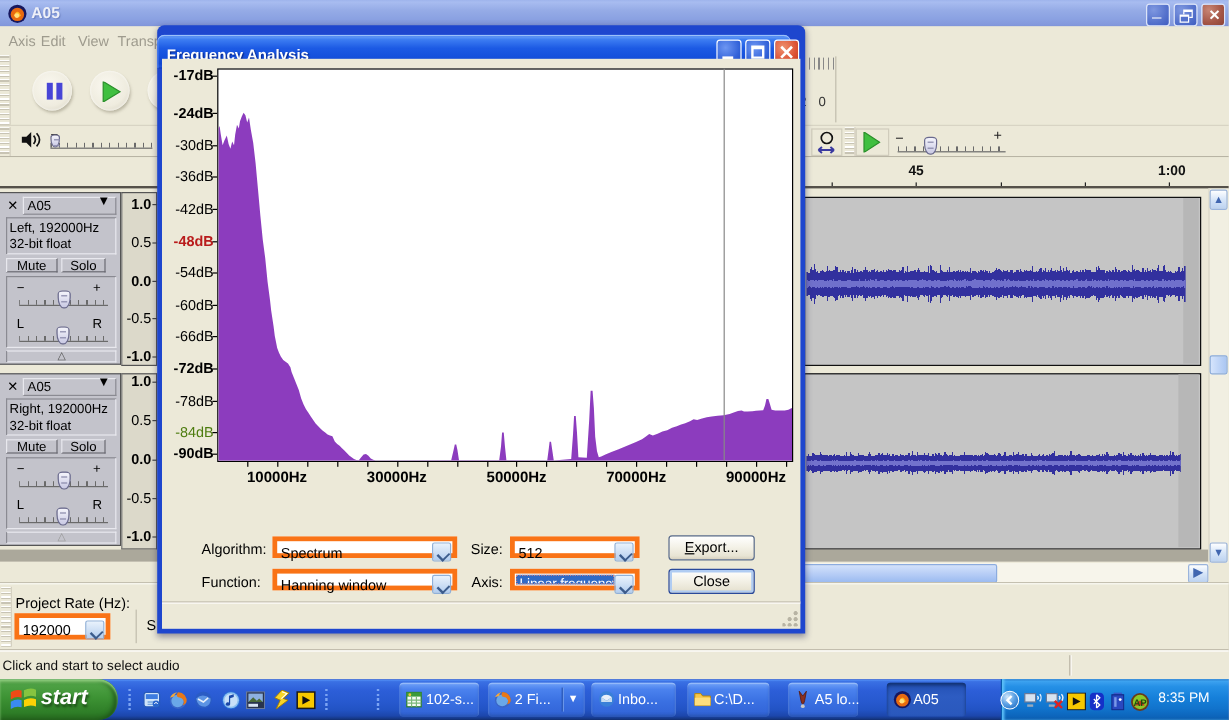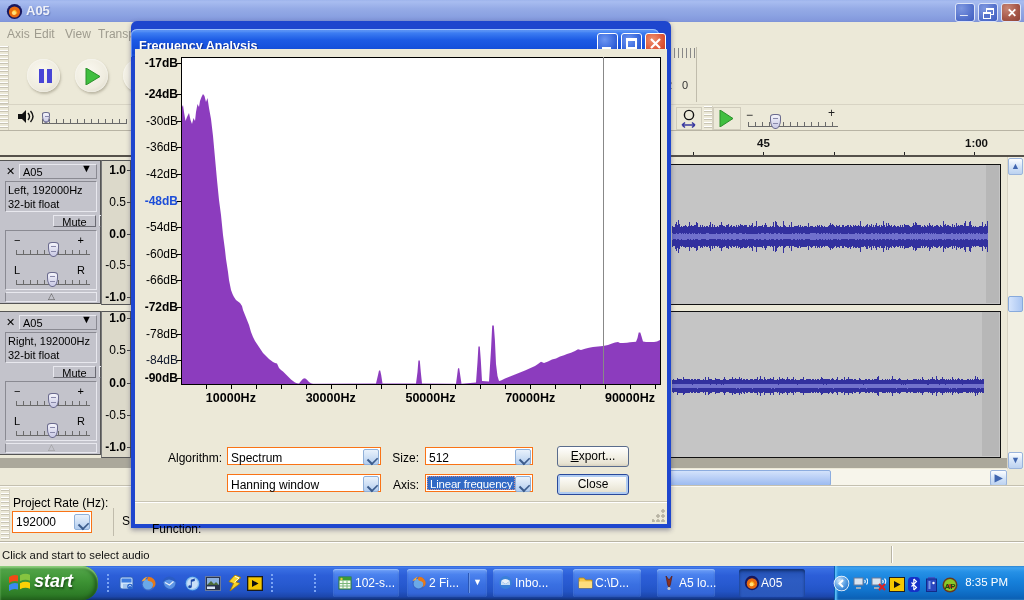--- a/index.html
+++ b/index.html
@@ -30,39 +30,39 @@
 .thumb{position:absolute;width:11px;height:15px;background:linear-gradient(180deg,#f4f4fb,#c9c9e4);border:1px solid #6a6a8e;border-radius:4px 4px 5px 5px / 3px 3px 9px 9px;}
 .thumb:after{content:"";position:absolute;left:2px;top:3px;width:5px;height:4px;border-top:1px solid #8888aa;border-bottom:1px solid #8888aa;}
 
 #timeline{position:absolute;left:0;top:131px;width:1024px;height:26px;background:#ece9d8;border-bottom:2px solid #55514a;}
 #timeline .tick{position:absolute;bottom:0;width:1px;height:3px;background:#222;}
 #timeline .tl{position:absolute;top:6px;font-size:11.5px;font-weight:700;color:#111;}
 
 .tpanel{position:absolute;left:0;width:101px;background:#c3c3cb;border:1px solid #555;border-left:none;}
 .trow{position:absolute;}
 .tbox{position:absolute;border:1px solid #8a8a92;border-bottom-color:#e8e8ee;border-right-color:#e8e8ee;}
-.tbtn{position:absolute;border:1px solid #e8e8ee;border-bottom-color:#6a6a72;border-right-color:#6a6a72;text-align:center;font-size:11px;line-height:12px;margin-left:48px;}
+.tbtn{position:absolute;border:1px solid #e8e8ee;border-bottom-color:#6a6a72;border-right-color:#6a6a72;text-align:center;font-size:11px;line-height:12px;}
 .vrul{position:absolute;left:101px;width:30px;background:#dcd9ca;border:1px solid #555;border-left:1px solid #777;}
 
 .trkbox{position:absolute;left:670px;background:#c5c5c5;border:1.5px solid #111;}
 
 .sbtn{position:absolute;border:1px solid #9ab4dc;border-radius:2px;background:linear-gradient(180deg,#fdfeff,#d6e5f8 50%,#bcd2f0);color:#4066b0;font-weight:700;text-align:center;}
 
 #dlg{position:absolute;left:131px;top:21px;width:540px;height:507px;z-index:50;
  background:#1e46ce;border-radius:6px 6px 0 0;
  box-shadow:0 2px 5px rgba(40,40,80,.45);}
 #dlgtitle{position:absolute;left:0;top:8px;width:528px;height:28px;border-radius:6px 6px 0 0;box-shadow:inset 0 1px 0 #9cc0fa, inset 1px 0 0 #5e8af0, inset -1px 0 0 #5e8af0;
  background:linear-gradient(180deg,#2a63e8 0%,#5e96f5 6%,#3d7df2 14%,#1c5ae4 40%,#1550dc 66%,#1246cf 86%,#1c52d8 94%,#0e3cb8 100%);padding-left:48px;}
 #dlgtitle .dt{position:absolute;left:8px;top:10px;font-size:12.6px;font-weight:700;color:#fff;text-shadow:1px 1px 1px #0a2a8a;}
 .dbtn{position:absolute;top:4px;width:21px;height:21px;border-radius:3px;border:1px solid #fff;}
 .dbtn.min{left:466px;background:radial-gradient(circle at 35% 30%,#6d96f2,#3161d8 65%,#2550c4);}
 .dbtn.max{left:490px;background:radial-gradient(circle at 35% 30%,#6d96f2,#3161d8 65%,#2550c4);}
 .dbtn.cls{left:514px;background:radial-gradient(circle at 35% 30%,#ee9270,#dd5335 60%,#c23a1e);}
 #dlgclient{position:absolute;left:4px;top:28px;width:532px;height:475px;background:#ece9d8;}
-.combo{position:absolute;height:18px;background:#fff;border:1px solid #f97316;font-size:12px;}
+.combo{position:absolute;height:18px;background:#fff;border:4px solid #f97316;font-size:12px;}
 .combo .ct{position:absolute;left:3px;top:2.5px;white-space:nowrap;}
 .combo .ca{position:absolute;right:1px;top:1px;width:16px;height:16px;
  background:linear-gradient(180deg,#e9f2fc,#cfe0f5 50%,#b2cdf0);border:1px solid #90b0d8;border-radius:2px;}
 .combo .ca:after{content:"";position:absolute;left:3.5px;top:4.5px;width:7px;height:7px;border-left:2.4px solid #3c5c8c;border-bottom:2.4px solid #3c5c8c;transform:rotate(-45deg) scale(1,.8);}
 .xpbtn{position:absolute;width:72px;height:21px;border:1px solid #5a6c8c;border-radius:3px;
  background:linear-gradient(180deg,#ffffff,#f4f2e8 45%,#e8e4d4 85%,#d8d2c0);
  font-size:12px;text-align:center;line-height:19px;color:#000;}
 .dlab{position:absolute;font-size:12px;color:#000;white-space:nowrap;}
 
 #taskbar{position:absolute;left:0;top:566px;width:1024px;height:34px;z-index:100;
@@ -288,33 +288,33 @@
 <div style="position:absolute;right:846px;top:57.4px;font-size:12px;font-weight:700;color:#000;line-height:12px;">-17dB</div>
 <div style="position:absolute;left:177px;top:63.4px;width:4px;height:1px;background:#000;"></div>
 <div style="position:absolute;right:846px;top:88.1px;font-size:12px;font-weight:700;color:#000;line-height:12px;">-24dB</div>
 <div style="position:absolute;left:177px;top:94.1px;width:4px;height:1px;background:#000;"></div>
 <div style="position:absolute;right:846px;top:114.7px;font-size:12px;font-weight:400;color:#000;line-height:12px;">-30dB</div>
 <div style="position:absolute;left:177px;top:120.7px;width:4px;height:1px;background:#000;"></div>
 <div style="position:absolute;right:846px;top:141.3px;font-size:12px;font-weight:400;color:#000;line-height:12px;">-36dB</div>
 <div style="position:absolute;left:177px;top:147.3px;width:4px;height:1px;background:#000;"></div>
 <div style="position:absolute;right:846px;top:167.9px;font-size:12px;font-weight:400;color:#000;line-height:12px;">-42dB</div>
 <div style="position:absolute;left:177px;top:173.9px;width:4px;height:1px;background:#000;"></div>
-<div style="position:absolute;right:846px;top:194.5px;font-size:12px;font-weight:700;color:#1d4ed8;line-height:12px;">-48dB</div>
+<div style="position:absolute;right:846px;top:194.5px;font-size:12px;font-weight:700;color:#b91c1c;line-height:12px;">-48dB</div>
 <div style="position:absolute;left:177px;top:200.5px;width:4px;height:1px;background:#000;"></div>
 <div style="position:absolute;right:846px;top:221.1px;font-size:12px;font-weight:400;color:#000;line-height:12px;">-54dB</div>
 <div style="position:absolute;left:177px;top:227.1px;width:4px;height:1px;background:#000;"></div>
 <div style="position:absolute;right:846px;top:247.7px;font-size:12px;font-weight:400;color:#000;line-height:12px;">-60dB</div>
 <div style="position:absolute;left:177px;top:253.7px;width:4px;height:1px;background:#000;"></div>
 <div style="position:absolute;right:846px;top:274.3px;font-size:12px;font-weight:400;color:#000;line-height:12px;">-66dB</div>
 <div style="position:absolute;left:177px;top:280.3px;width:4px;height:1px;background:#000;"></div>
 <div style="position:absolute;right:846px;top:300.9px;font-size:12px;font-weight:700;color:#000;line-height:12px;">-72dB</div>
 <div style="position:absolute;left:177px;top:306.9px;width:4px;height:1px;background:#000;"></div>
 <div style="position:absolute;right:846px;top:327.5px;font-size:12px;font-weight:400;color:#000;line-height:12px;">-78dB</div>
 <div style="position:absolute;left:177px;top:333.5px;width:4px;height:1px;background:#000;"></div>
-<div style="position:absolute;right:846px;top:354.1px;font-size:12px;font-weight:400;color:#0f172a;line-height:12px;">-84dB</div>
+<div style="position:absolute;right:846px;top:354.1px;font-size:12px;font-weight:400;color:#4d7c0f;line-height:12px;">-84dB</div>
 <div style="position:absolute;left:177px;top:360.1px;width:4px;height:1px;background:#000;"></div>
 <div style="position:absolute;right:846px;top:371.5px;font-size:12px;font-weight:700;color:#000;line-height:12px;">-90dB</div>
 <div style="position:absolute;left:177px;top:377.5px;width:4px;height:1px;background:#000;"></div>
 
  <div class="abs" style="left:181px;top:57px;width:479.5px;height:328px;border:1px solid #000;background:#fff;"></div>
  <svg class="abs" style="left:182px;top:57px;" width="478" height="327" viewBox="0 0 478 327">
    <path d="M0,327.0 L0.0,50.0 L0.0,50.0 L1.0,48.0 L2.0,55.0 L3.5,64.0 L5.0,60.0 L7.0,56.0 L8.5,63.0 L10.0,67.0 L11.5,61.0 L13.0,64.0 L14.0,55.0 L15.5,47.0 L17.0,50.0 L18.0,44.0 L19.5,40.0 L21.0,37.0 L22.5,39.0 L24.0,45.0 L25.5,41.0 L27.0,51.0 L29.0,62.0 L31.0,79.0 L33.0,101.0 L35.0,123.0 L37.0,143.0 L39.0,158.0 L41.0,178.0 L43.0,193.0 L44.0,202.0 L46.0,215.0 L47.0,223.0 L49.0,233.0 L50.5,237.0 L52.0,240.0 L54.0,243.0 L56.0,244.5 L58.0,246.0 L60.0,249.0 L61.0,253.0 L63.0,258.0 L65.0,263.0 L67.0,268.0 L69.0,275.0 L71.0,280.0 L73.0,284.0 L75.0,287.0 L77.0,290.0 L79.0,293.0 L81.0,296.0 L83.0,298.0 L85.0,300.0 L87.0,302.0 L89.0,303.5 L91.0,305.0 L93.0,306.0 L95.0,306.5 L97.0,311.0 L99.0,313.0 L101.0,314.5 L103.0,316.5 L105.0,318.5 L107.0,320.5 L109.0,322.5 L111.0,324.0 L113.0,325.5 L115.0,326.3 L117.0,326.5 L119.0,324.0 L121.0,321.8 L123.0,321.3 L125.0,322.8 L127.0,325.0 L129.0,326.2 L131.0,326.7 L194.0,326.5 L196.0,318.0 L197.0,313.5 L198.2,313.5 L199.2,318.0 L200.5,326.5 L234.0,326.5 L235.5,315.0 L236.4,303.5 L237.8,303.5 L238.8,315.0 L240.0,326.5 L274.0,326.8 L275.3,317.0 L276.0,311.2 L277.2,311.2 L278.2,318.0 L279.5,326.8 L294.0,325.5 L295.5,305.0 L296.4,289.6 L297.8,289.6 L298.8,303.0 L300.0,324.0 L307.0,324.5 L309.0,293.0 L310.2,268.6 L311.8,268.6 L312.9,283.0 L314.0,307.0 L315.5,319.0 L317.0,324.0 L319.0,323.5 L323.0,321.5 L328.0,319.5 L333.0,317.5 L338.0,315.5 L343.0,313.5 L348.0,311.3 L353.0,309.0 L356.0,307.0 L359.0,304.7 L362.0,306.0 L366.0,304.5 L370.0,302.5 L374.0,301.5 L378.0,299.5 L382.0,298.2 L385.0,297.0 L389.0,295.8 L393.0,294.0 L396.0,292.3 L399.0,293.0 L403.0,291.8 L407.0,290.8 L411.0,290.0 L416.0,289.5 L421.0,289.0 L426.0,288.0 L430.0,286.5 L433.0,285.5 L436.0,285.0 L438.0,286.0 L441.0,286.0 L445.0,285.7 L448.0,285.3 L451.0,285.0 L454.0,284.8 L455.5,281.0 L456.7,275.5 L458.3,275.5 L459.4,279.0 L461.0,284.5 L464.0,285.0 L468.0,285.0 L472.0,285.0 L475.0,284.5 L477.0,283.5 L478.0,283.0 L478.0,327.0 Z" fill="#8c3cbe"></path>
    <line x1="421.5" y1="0" x2="421.5" y2="327" stroke="#888" stroke-width="1"></line>
  </svg>
 <div style="position:absolute;left:205.9px;top:385px;width:1px;height:4px;background:#000;"></div>
@@ -347,21 +347,21 @@
  <div class="combo" style="left:227px;top:447px;width:154px;">
       <span class="ct">Spectrum</span>
       <span class="ca"></span>
     </div>
  <div class="dlab" style="left:389px;top:451px;width:30px;text-align:right;">Size:</div>
  <div class="combo" style="left:425px;top:447px;width:108px;">
       <span class="ct">512</span>
       <span class="ca"></span>
     </div>
  <div class="xpbtn" style="left:557px;top:446px;"><u>E</u>xport...</div>
- <div class="dlab" style="left:152px;top:478px;margin-top:44px;">Function:</div>
+ <div class="dlab" style="left:168px;top:478px;">Function:</div>
  <div class="combo" style="left:227px;top:474px;width:154px;">
       <span class="ct">Hanning window</span>
       <span class="ca"></span>
     </div>
  <div class="dlab" style="left:389px;top:478px;width:30px;text-align:right;">Axis:</div>
  <div class="combo" style="left:425px;top:474px;width:108px;">
    <span class="ct" style="left:1px;top:1px;right:17px;bottom:1px;background:#316ac5;color:#fff;padding:1px 0 0 2px;font-size:11.4px;letter-spacing:-0.15px;overflow:hidden;border:1px dotted #c88;">Linear frequency</span>
       <span class="ca"></span>
     </div>
  <div class="xpbtn" style="left:557px;top:474px;border:1px solid #29499b;box-shadow:inset 0 0 0 2px #b0ccf2;">Close</div>

